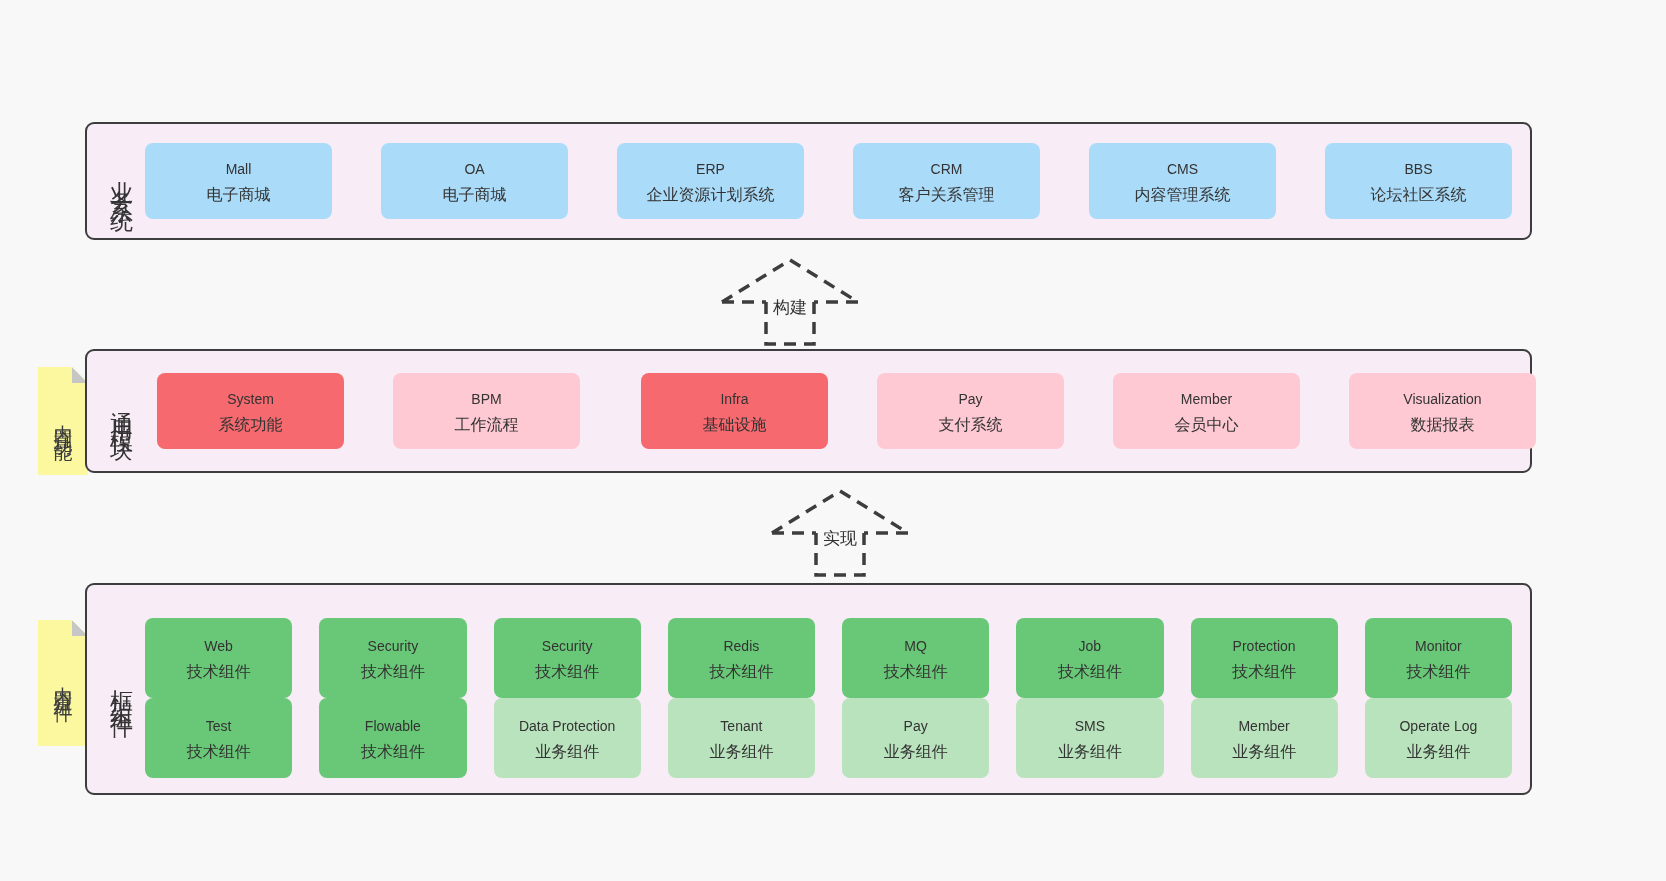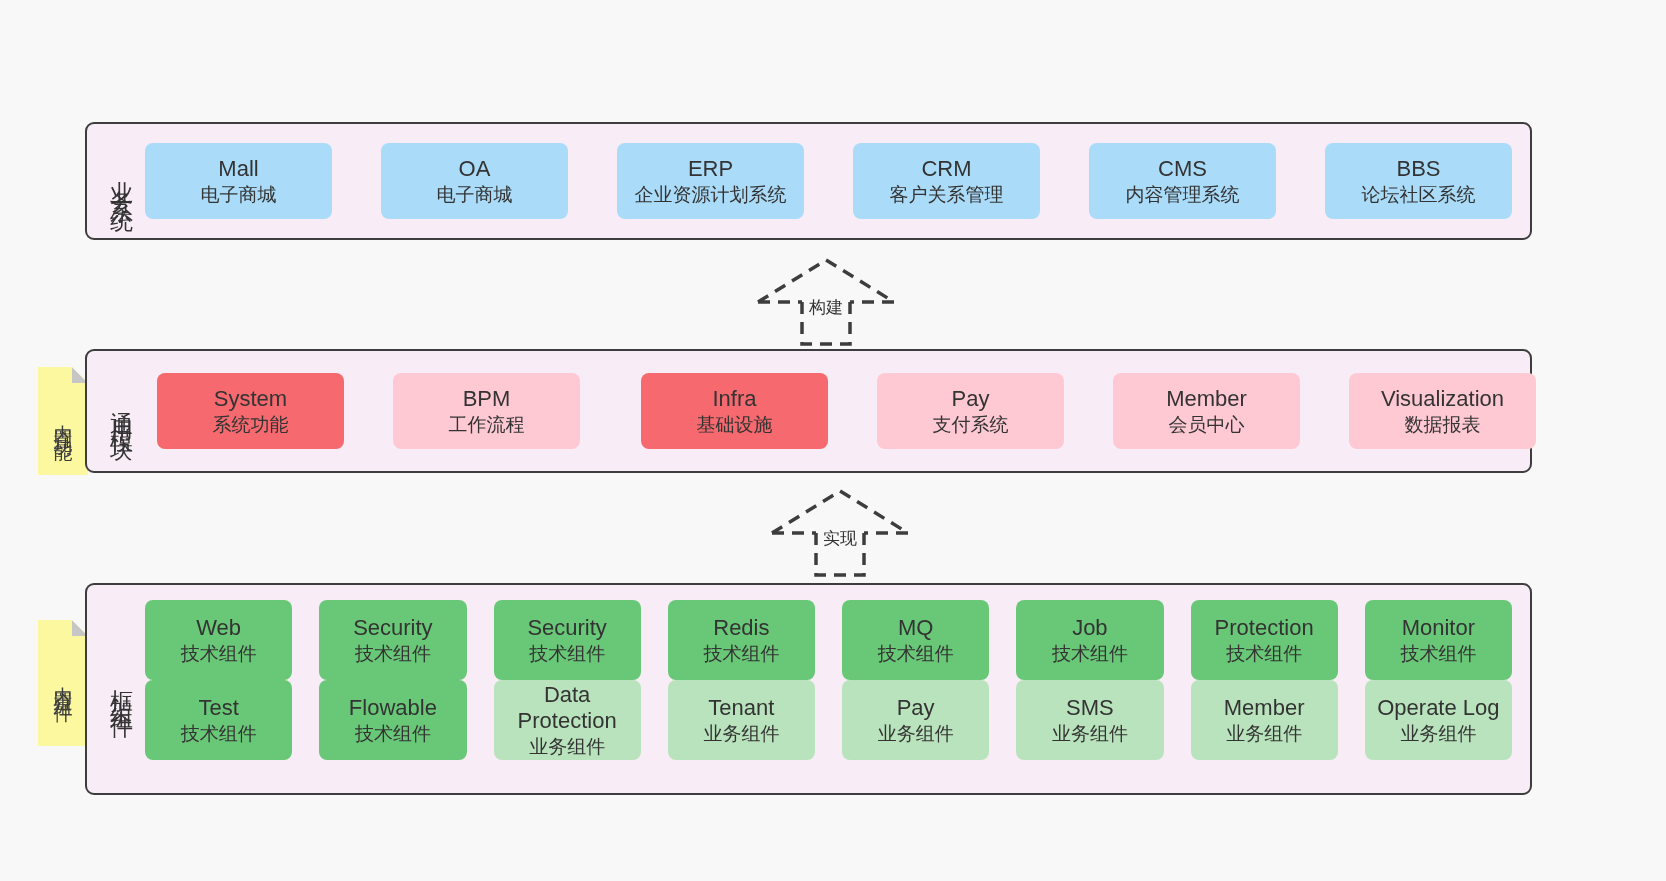--- a/index.html
+++ b/index.html
@@ -17,32 +17,32 @@
     font-size:23px;letter-spacing:9px;color:#333;white-space:nowrap;
   }
   .boxes{
     position:absolute;left:58px;top:50%;transform:translateY(-50%);
     display:flex;gap:49px;
   }
   .box{
     box-sizing:border-box;border-radius:8px;display:flex;flex-direction:column;
     align-items:center;justify-content:center;text-align:center;color:#333;
   }
-  .box .t{font-size:22px;line-height:26px;}
-  .box .s{font-size:19px;line-height:25px;}
+  .box .t{font-size:14px;line-height:26px;}
+  .box .s{font-size:16px;line-height:25px;}
   .box.lg{width:187px;height:76px;}
   .box.sm{width:148px;height:80px;padding:0 10px;}
   .blue{background:#aadbf8;}
   .red{background:#f5696f;margin-left:12px;}
   .pink{background:#fec9d3;}
   .green{background:#69c877;}
   .green-light{background:#b9e3bc;}
   .grid{
     position:absolute;left:58px;right:18px;top:15px;bottom:15px;
-    display:flex;flex-direction:column;justify-content:flex-start;
+    display:flex;flex-direction:column;justify-content:flex-end;
   }
   .grid .grow{display:flex;gap:27px;}
   .tab{
     position:absolute;left:38px;width:50px;background:#fbf8a0;z-index:1;
     clip-path:polygon(0 0,calc(100% - 16px) 0,100% 16px,100% 100%,0 100%);
   }
   .tab .fold{
     position:absolute;right:0;top:0;width:16px;height:16px;background:#c6c6c6;
     clip-path:polygon(0 0,100% 100%,0 100%);
   }
@@ -87,21 +87,21 @@
         <div class="t">CMS</div>
         <div class="s">内容管理系统</div>
       </div>
       <div class="box lg blue">
         <div class="t">BBS</div>
         <div class="s">论坛社区系统</div>
       </div>
     </div>
   </div>
 
-  <div class="arrow" style="left:756px;top:254px;">
+  <div class="arrow" style="left:720px;top:254px;">
     <svg width="140" height="94" viewBox="0 0 140 94">
       <path d="M2 48 L70 6 L138 48 M2 48 L46 48 M138 48 L94 48 M46 48 L46 90 L94 90 L94 48"></path>
     </svg>
     <span class="lbl">构建</span>
   </div>
 
   <div class="tab" style="top:367px;height:108px;">
     <div class="fold"></div>
     <div class="tab-text">内置功能</div>
   </div>

